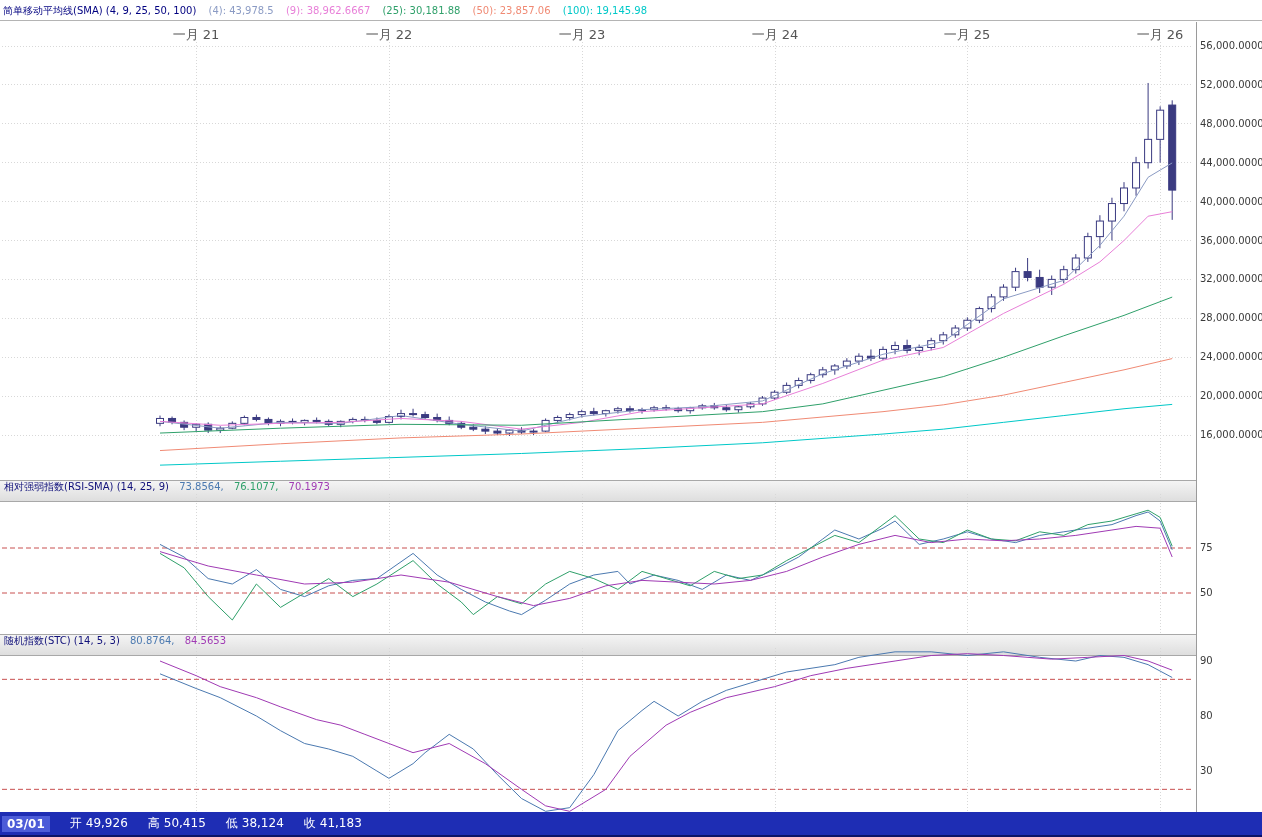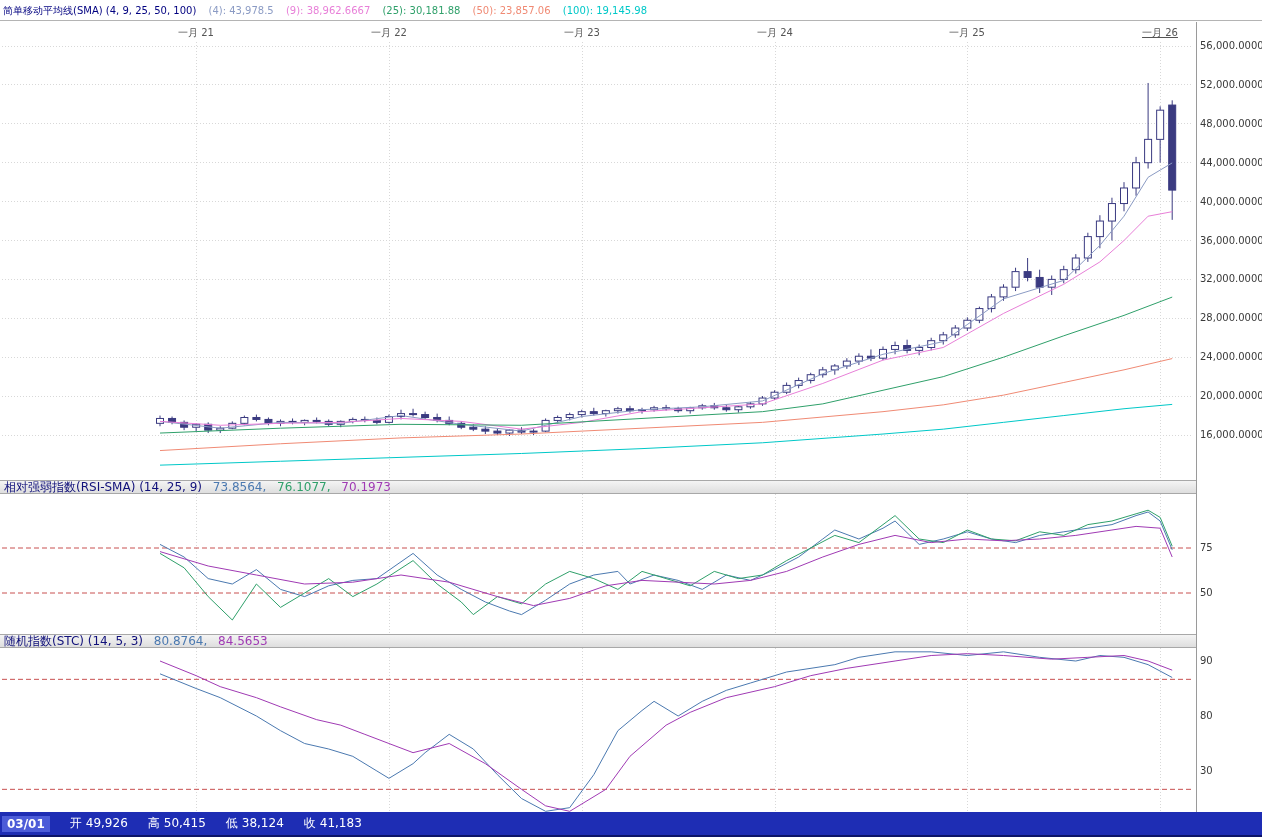--- a/index.html
+++ b/index.html
@@ -2,28 +2,28 @@
 <html><head>
 <meta charset="utf-8">
 <style>
   html,body{margin:0;padding:0;background:#fff;}
   .app{position:relative;width:1262px;height:837px;background:#fff;overflow:hidden;
        font-family:"DejaVu Sans","Liberation Sans",sans-serif;}
   #top-header{position:absolute;left:0;top:0;width:1262px;height:21px;line-height:21px;
        border-bottom:1px solid #b4b4b4;font-size:10px;padding-left:3px;box-sizing:border-box;white-space:nowrap;}
   #top-header .v{margin-left:9px;}
   #date-strip{position:absolute;left:0;top:22px;width:1196px;height:20px;}
-  .date-label{position:absolute;top:4px;width:64px;text-align:center;font-size:10px;color:#555;}
+  .date-label{position:absolute;top:4px;width:64px;text-align:center;font-size:13px;color:#555;}
   #main-plot{position:absolute;left:0;top:42px;width:1196px;height:438px;}
   #rsi-plot{position:absolute;left:0;top:494px;width:1196px;height:140px;}
   #stc-plot{position:absolute;left:0;top:648px;width:1196px;height:164px;}
   svg{display:block;}
-  .panel-header{position:absolute;left:0;width:1196px;height:14px;box-sizing:border-box;
+  .panel-header{position:absolute;left:0;width:1196px;height:22px;box-sizing:border-box;
        background:linear-gradient(#f4f4f4,#dedede);border-top:1px solid #a8a8a8;border-bottom:1px solid #a8a8a8;
-       font-size:12px;line-height:12px;padding-left:4px;white-space:nowrap;color:#10107a;}
+       font-size:10px;line-height:12px;padding-left:4px;white-space:nowrap;color:#10107a;}
   #rsi-header{top:480px;}
   #stc-header{top:634px;}
   .panel-header .v{margin-left:7px;}
   #gutter-line{position:absolute;left:1196px;top:22px;width:1px;height:790px;background:#9a9a9a;}
   #right-gutter{position:absolute;left:1197px;top:0;width:65px;height:837px;}
   .axis-label{position:absolute;left:3px;font-size:10px;color:#3a3a3a;white-space:nowrap;}
   .grid{stroke:#d8d8d8;stroke-dasharray:1 2;}
   .threshold{stroke:#c85050;stroke-dasharray:5 3;}
   .wick{stroke:#3a3a80;}
   .body-up{fill:#ffffff;stroke:#3a3a80;}
@@ -48,21 +48,21 @@
     <span class="v" style="color: rgb(240, 138, 116);">(50): 23,857.06</span>
     <span class="v" style="color: rgb(0, 200, 200);">(100): 19,145.98</span>
   </div>
 
   <div id="date-strip">
       <div class="date-label" style="left: 164px;">一月 21</div>
       <div class="date-label" style="left: 357px;">一月 22</div>
       <div class="date-label" style="left: 550px;">一月 23</div>
       <div class="date-label" style="left: 743px;">一月 24</div>
       <div class="date-label" style="left: 935px;">一月 25</div>
-      <div class="date-label" style="left: 1128px; text-decoration: underline;">一月 26</div>
+      <div class="date-label" style="left: 1128px;">一月 26</div>
     </div>
 
   <div id="main-plot">
     <svg id="svg-main" width="1196" height="438">
         <line x1="2" y1="4" x2="1192" y2="4" class="grid" shape-rendering="crispEdges"></line>
         <line x1="2" y1="42.9" x2="1192" y2="42.9" class="grid" shape-rendering="crispEdges"></line>
         <line x1="2" y1="81.8" x2="1192" y2="81.8" class="grid" shape-rendering="crispEdges"></line>
         <line x1="2" y1="120.7" x2="1192" y2="120.7" class="grid" shape-rendering="crispEdges"></line>
         <line x1="2" y1="159.6" x2="1192" y2="159.6" class="grid" shape-rendering="crispEdges"></line>
         <line x1="2" y1="198.5" x2="1192" y2="198.5" class="grid" shape-rendering="crispEdges"></line>

